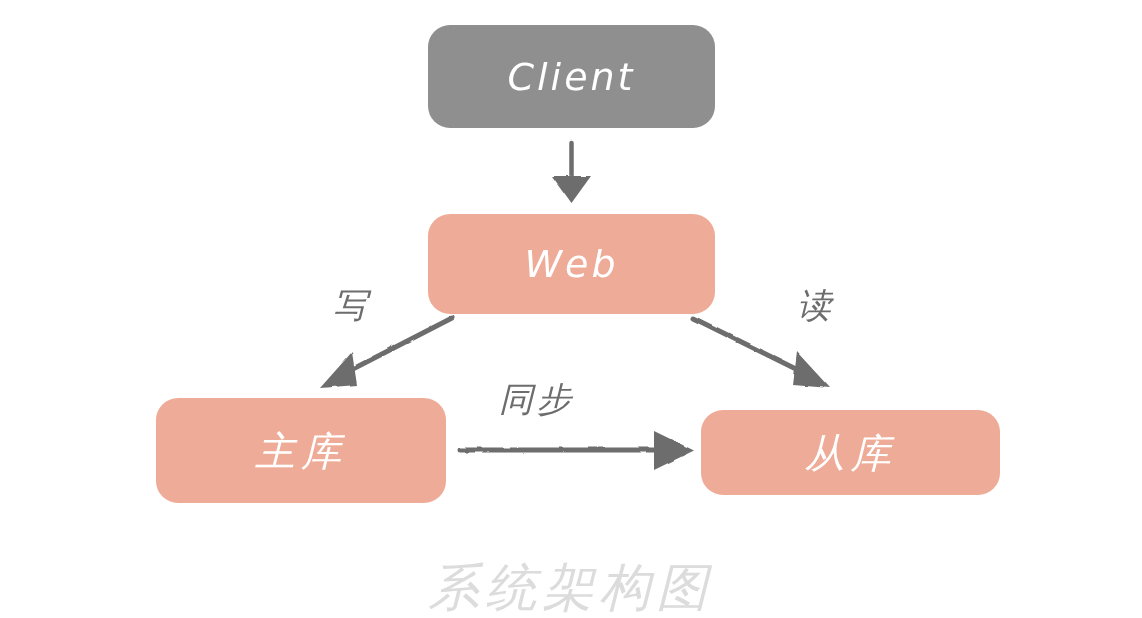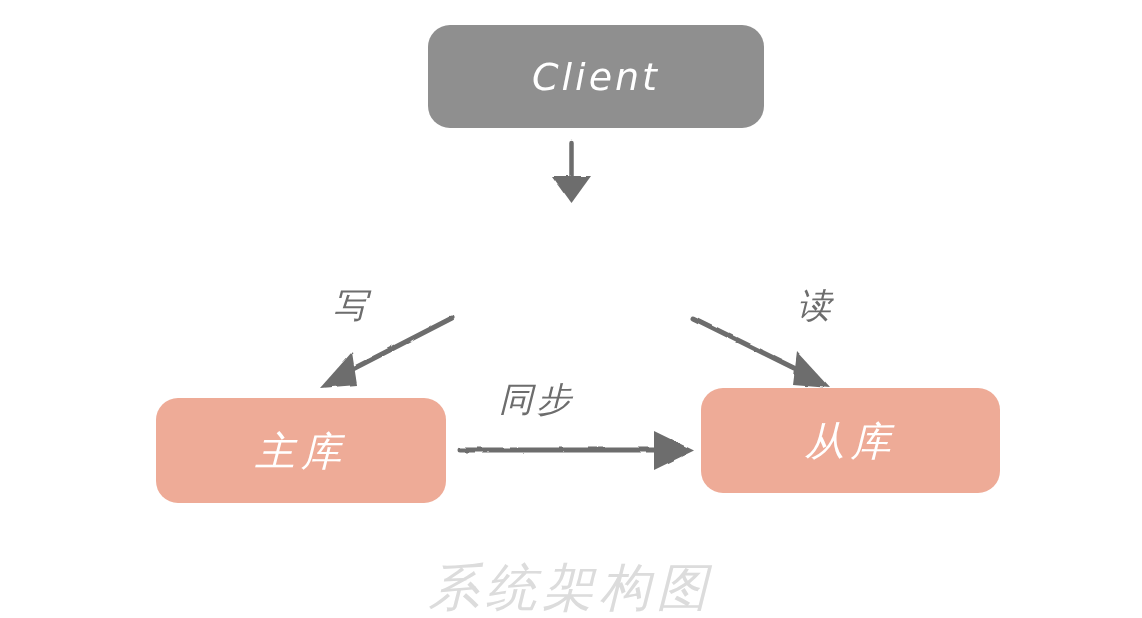--- a/index.html
+++ b/index.html
@@ -29,21 +29,21 @@
     color: #ffffff;
     font-family: "DejaVu Sans", sans-serif;
     font-weight: 400;
     letter-spacing: 2px;
     user-select: none;
     line-height: 1;
   }
   .node-client {
     left: 428px;
     top: 25px;
-    width: 336px;
+    width: 287px;
     height: 103px;
     background: #8f8f8f;
   }
   .node-client .node-label {
     font-size: 38px;
     font-style: italic;
     letter-spacing: 3px;
   }
   .node-web {
     left: 428px;
@@ -59,23 +59,23 @@
   }
   .node-master {
     left: 156px;
     top: 398px;
     width: 290px;
     height: 105px;
     background: #eeab97;
   }
   .node-slave {
     left: 701px;
-    top: 388px;
+    top: 410px;
     width: 299px;
-    height: 105px;
+    height: 85px;
     background: #eeab97;
   }
   .node-master .node-label,
   .node-slave .node-label {
     font-size: 40px;
     font-style: italic;
     letter-spacing: 6px;
   }
 
   svg.edges {
@@ -146,20 +146,23 @@
     <g filter="url(#rough)">
       <path d="M 460 450 L 660 450" stroke="#6d6d6d" stroke-width="5" stroke-linecap="round" fill="none"></path>
       <path d="M 654 431 L 694 450.5 L 654 470 Z" fill="#6d6d6d"></path>
     </g>
   </svg>
 
   <div class="node node-client">
     <span class="node-label">Client</span>
   </div>
 
+  <div class="node node-web">
+    <span class="node-label">Web</span>
+  </div>
 
   <div class="node node-master">
     <span class="node-label">主库</span>
   </div>
 
   <div class="node node-slave">
     <span class="node-label">从库</span>
   </div>
 
   <div class="edge-label label-write">写</div>

